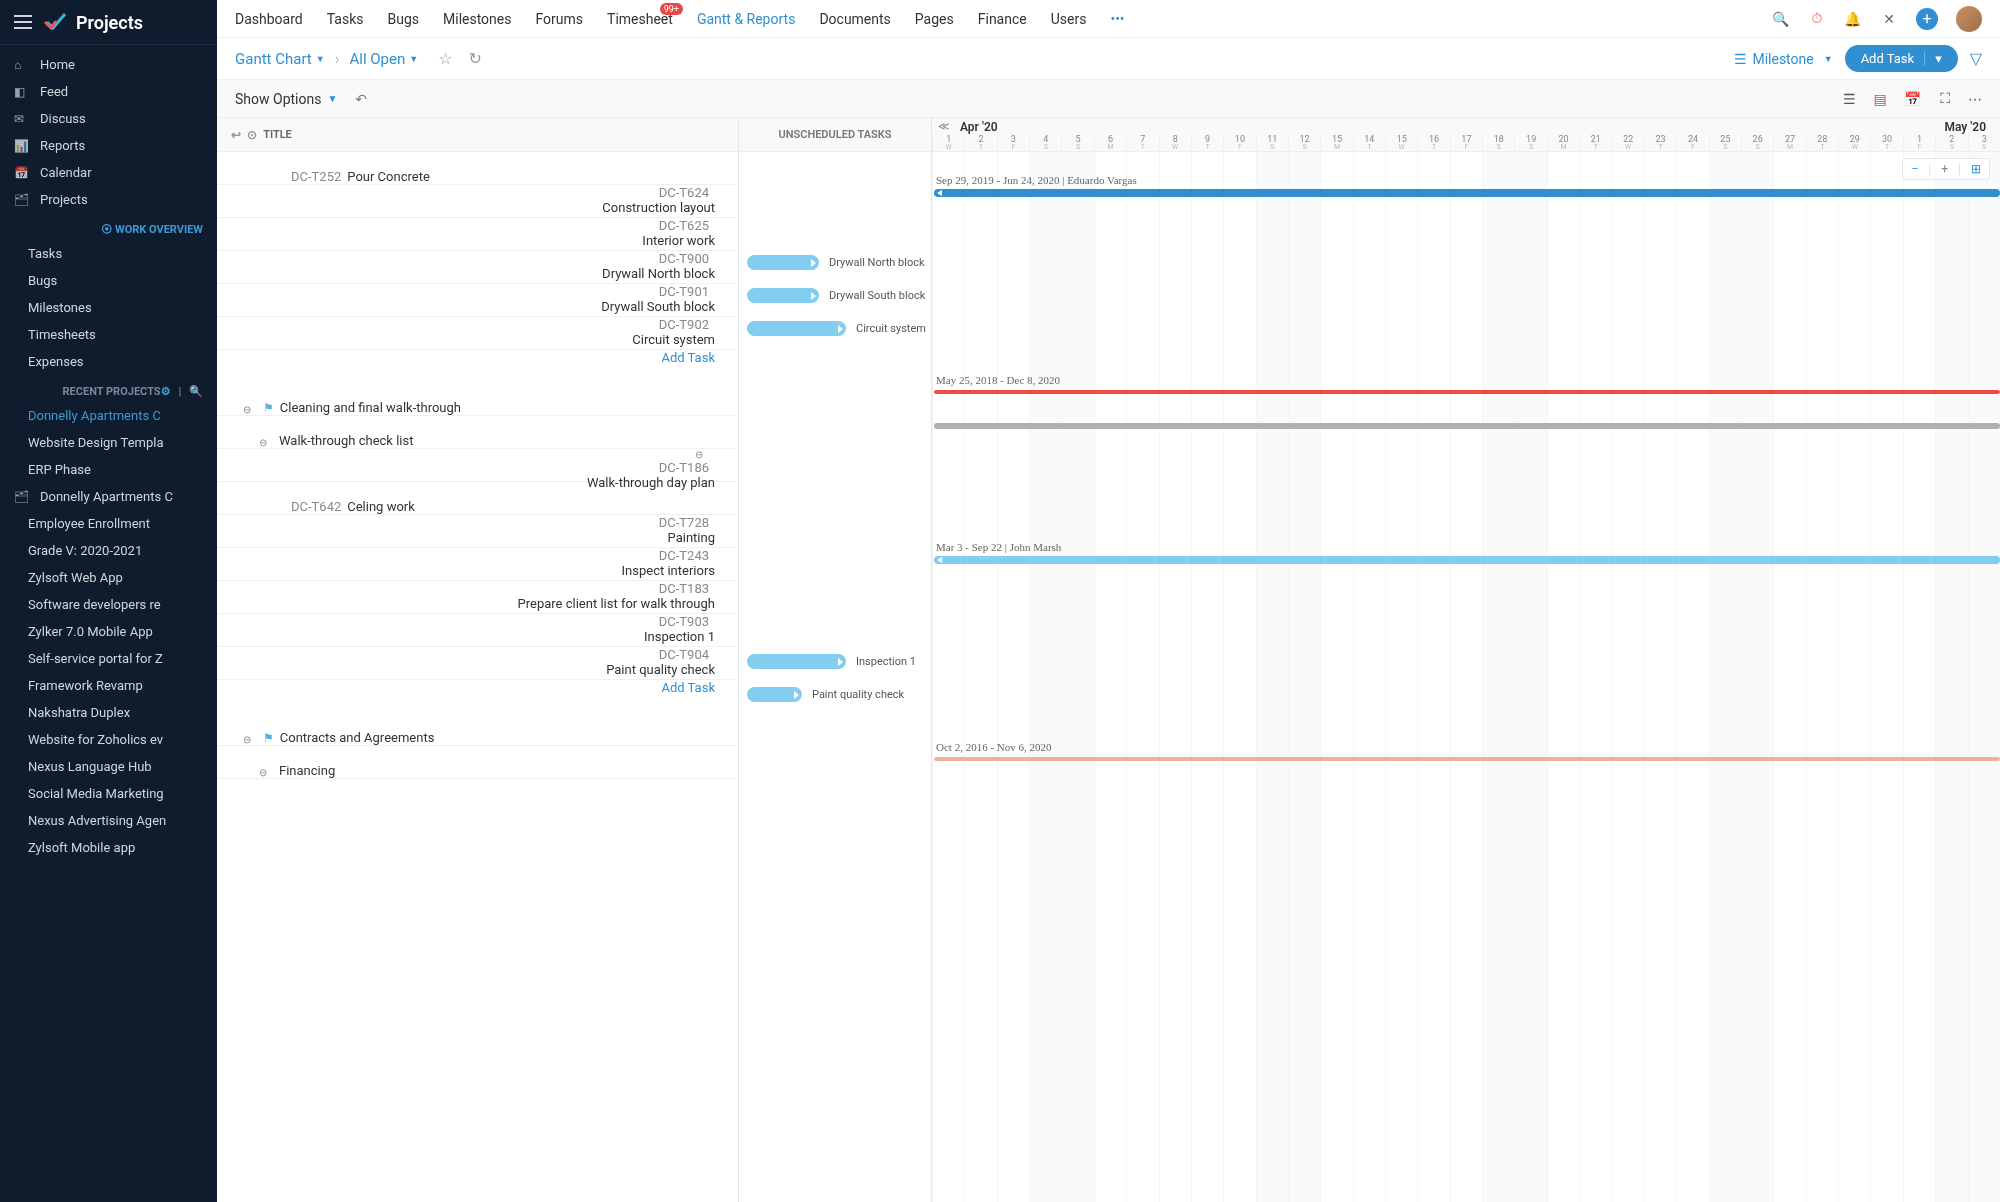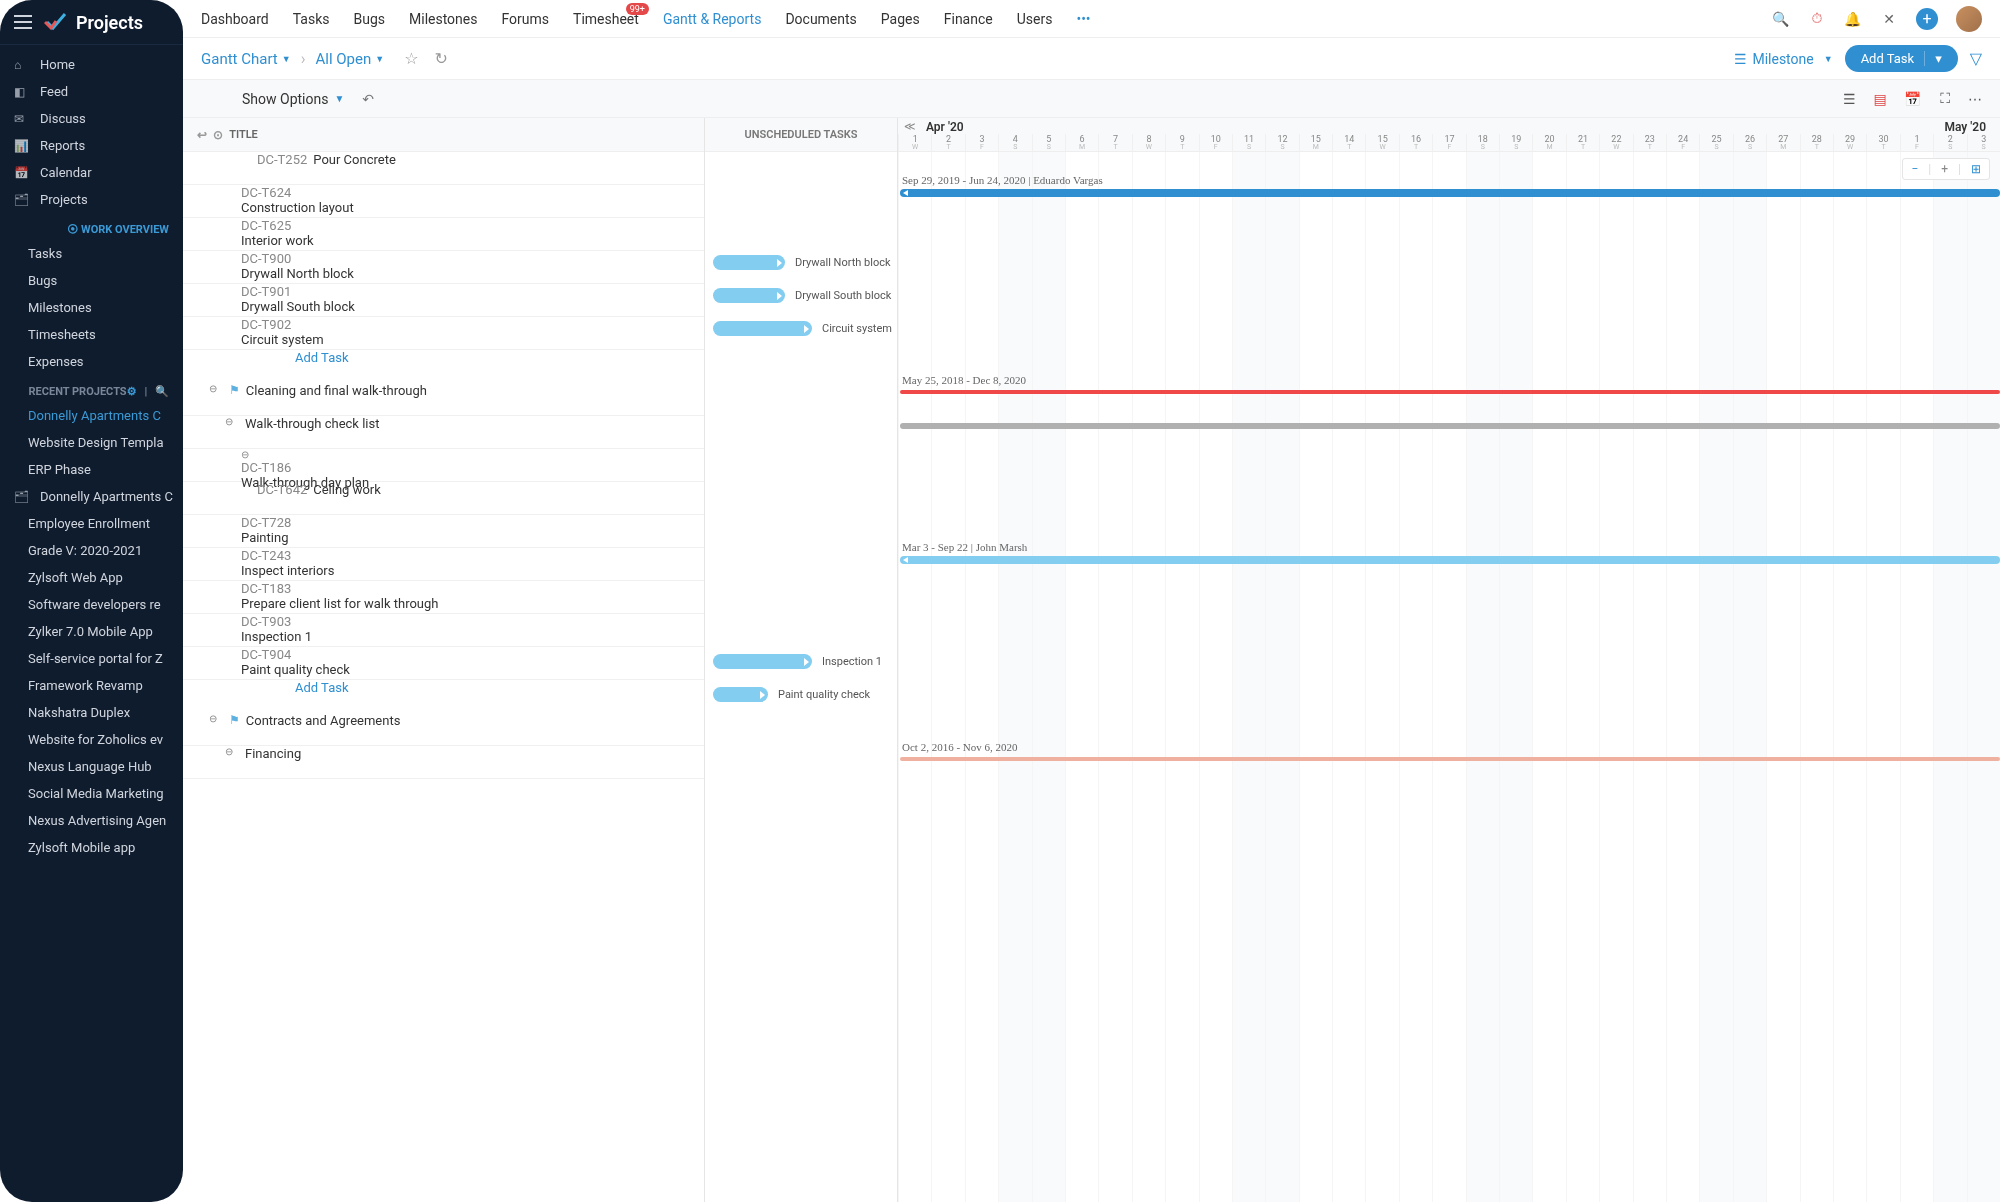--- a/index.html
+++ b/index.html
@@ -1,18 +1,18 @@
 <!DOCTYPE html>
 <html><head>
 <meta charset="utf-8">
 <style>
 * { margin: 0; padding: 0; box-sizing: border-box; font-family: -apple-system, BlinkMacSystemFont, "Segoe UI", Roboto, sans-serif; }
 body { background: #fff; color: #333; }
 .app { display: flex; height: 100vh; }
-.sidebar { width: 183px; background: #0f1c2e; color: #d0d5dd; display: flex; flex-direction: column; font-size: 13px; overflow: hidden; border-radius: 32px; }
+.sidebar { width: 217px; background: #0f1c2e; color: #d0d5dd; display: flex; flex-direction: column; font-size: 13px; overflow: hidden; }
 .sidebar-top { display: flex; align-items: center; padding: 10px 14px; border-bottom: 1px solid #1a2a40; }
 .hamburger { width: 18px; height: 14px; display: flex; flex-direction: column; justify-content: space-between; margin-right: 12px; cursor: pointer; }
 .hamburger span { height: 2px; background: #d0d5dd; }
 .logo { display: flex; align-items: center; font-size: 18px; font-weight: 600; color: #fff; }
 .logo-mark { width: 24px; height: 24px; margin-right: 8px; display:flex; align-items:center; justify-content:center; }
 .sidebar-nav { flex: 1; overflow-y: auto; padding-top: 6px; }
 .nav-item { display: flex; align-items: center; padding: 6px 14px; cursor: pointer; color: #d0d5dd; white-space: nowrap; overflow: hidden; }
 .nav-icon { width: 16px; margin-right: 10px; opacity: 0.7; flex-shrink:0; font-size:12px; }
 .nav-section { padding: 10px 14px 4px; font-size: 11px; font-weight: 700; color: #7a8699; display: flex; align-items: center; justify-content: flex-end; }
 .nav-section.blue { color: #3b9ad6; }
@@ -32,30 +32,30 @@
 .crumbbar { height: 42px; display: flex; align-items: center; padding: 0 18px; border-bottom: 1px solid #eee; }
 .crumb { color: #2f8fd1; font-size: 15px; cursor: pointer; display: flex; align-items: center; }
 .crumb-arrow { margin: 0 10px; color: #bbb; }
 .crumb-icons { margin-left: 20px; display: flex; gap: 16px; color: #999; }
 .crumb-right { margin-left: auto; display: flex; align-items: center; gap: 12px; }
 .milestone-btn { color: #2f8fd1; display: flex; align-items: center; gap: 6px; cursor: pointer; font-size: 14px; }
 .add-task-btn { background: #2f8fd1; color: #fff; padding: 6px 16px; border-radius: 15px; font-size: 13px; cursor: pointer; display: flex; align-items: center; }
 .add-task-dd { border-left: 1px solid rgba(255,255,255,0.3); padding-left: 10px; margin-left: 10px; }
 .filter-icon { color: #2f8fd1; font-size: 16px; cursor:pointer; }
 .optionsbar { height: 38px; background: #f8f9fa; border-bottom: 1px solid #eee; display: flex; align-items: center; padding: 0 18px; font-size: 14px; }
-.show-opt { display: flex; align-items: center; gap: 6px; cursor: pointer; margin-left: 41px; }
+.show-opt { display: flex; align-items: center; gap: 6px; cursor: pointer; }
 .opt-right { margin-left: auto; display: flex; gap: 18px; align-items: center; color:#555; }
 .opt-i { cursor:pointer; font-size:14px; }
 .opt-i.red { color:#d44; }
 .content { flex: 1; display: flex; overflow: hidden; }
 .tasklist { width: 522px; border-right: 1px solid #e5e5e5; display: flex; flex-direction: column; overflow:hidden; }
 .tl-header { height: 34px; background: #f8f9fa; border-bottom: 1px solid #eee; display: flex; align-items: center; padding: 0 14px; font-size: 11px; font-weight: 600; color: #666; }
 .tl-header .ic { margin-right: 6px; color:#999; font-size:12px; }
 .tl-body { flex: 1; overflow-y: auto; }
-.tl-row { height: 33px; border-bottom: 1px solid #f0f0f0; display: flex; align-items: flex-start; padding: 0 0; font-size: 13px; cursor:pointer; }
+.tl-row { height: 33px; border-bottom: 1px solid #f0f0f0; display: flex; align-items: flex-end; padding: 0 23px; font-size: 13px; cursor:pointer; }
 .tl-indent1 { padding-left: 26px; }
 .tl-indent2 { padding-left: 42px; }
 .tl-indent3 { padding-left: 58px; flex-direction: column; }
 .tl-indent4 { padding-left: 74px; }
 .exp { width: 14px; font-size: 10px; color: #888; margin-right: 6px; }
 .flag { color: #5db0e0; margin-right: 6px; font-size: 12px; }
 .tcode { color: #888; margin-right: 6px; }
 .addtask-link { color: #2f8fd1; font-size: 13px; padding-left: 54px; }
 .group-title { font-weight: 400; color: #333; }
 .unsched { width: 193px; border-right: 1px solid #e5e5e5; display:flex; flex-direction:column; }

